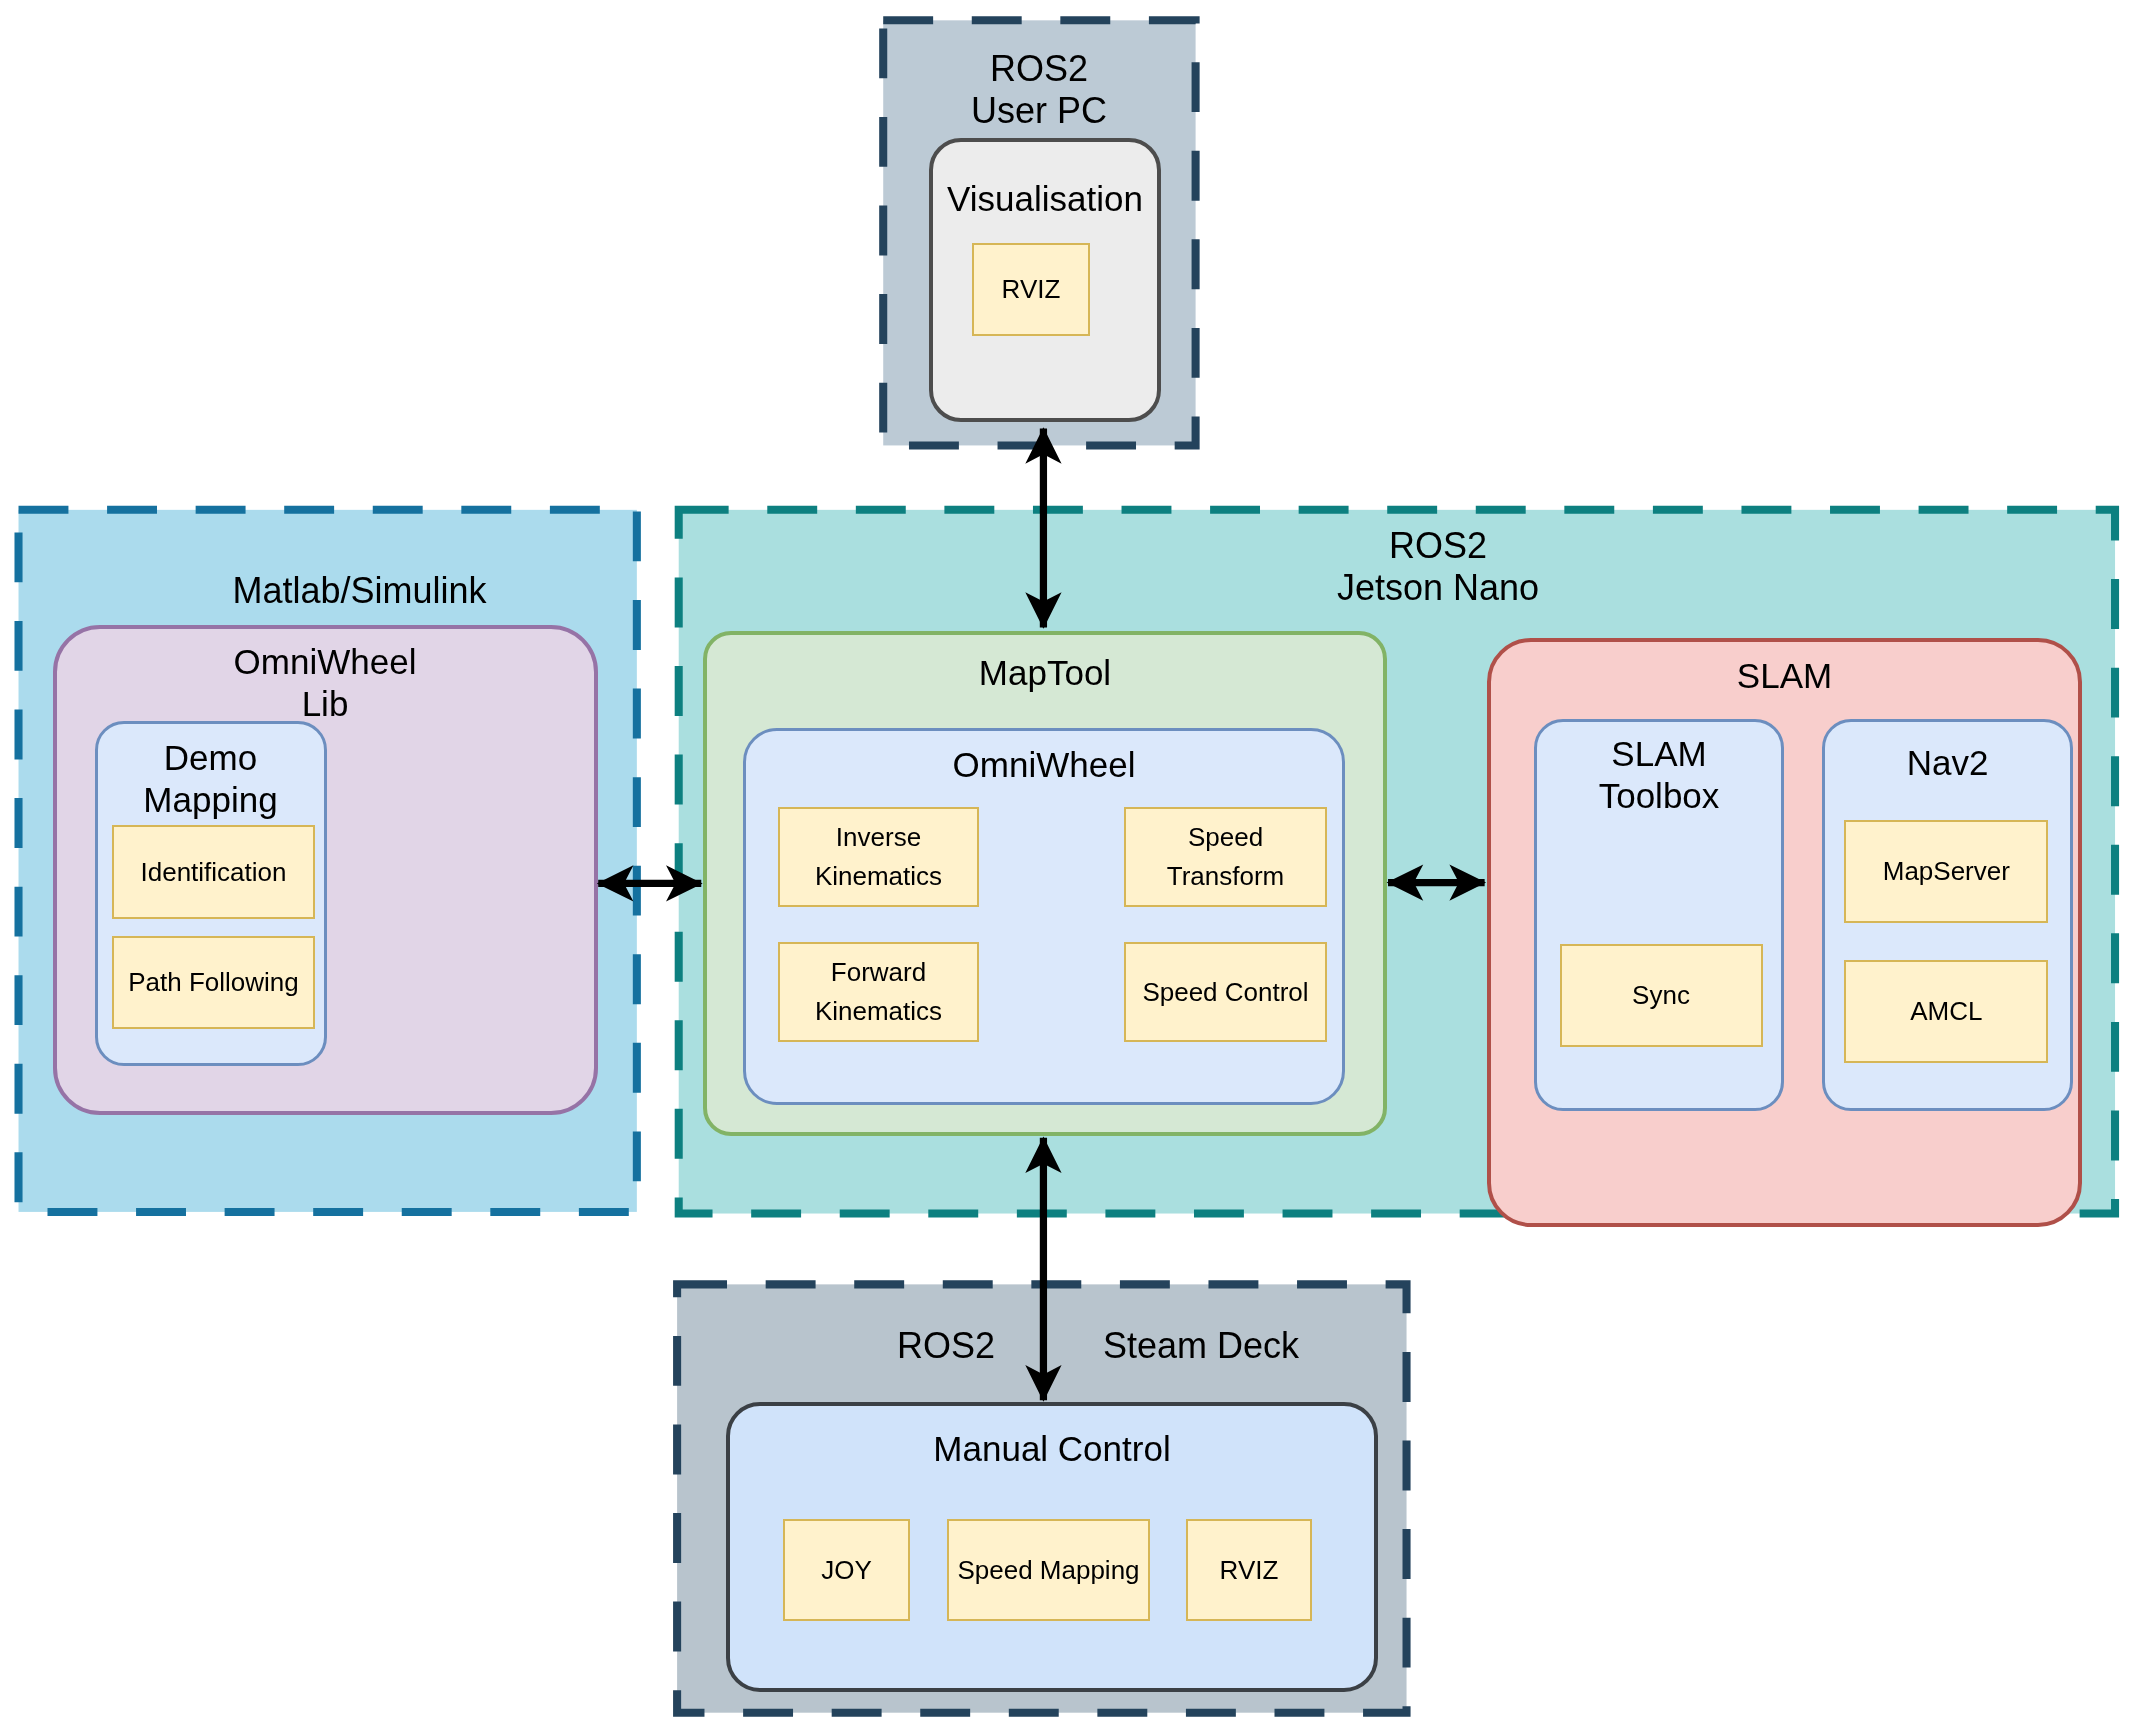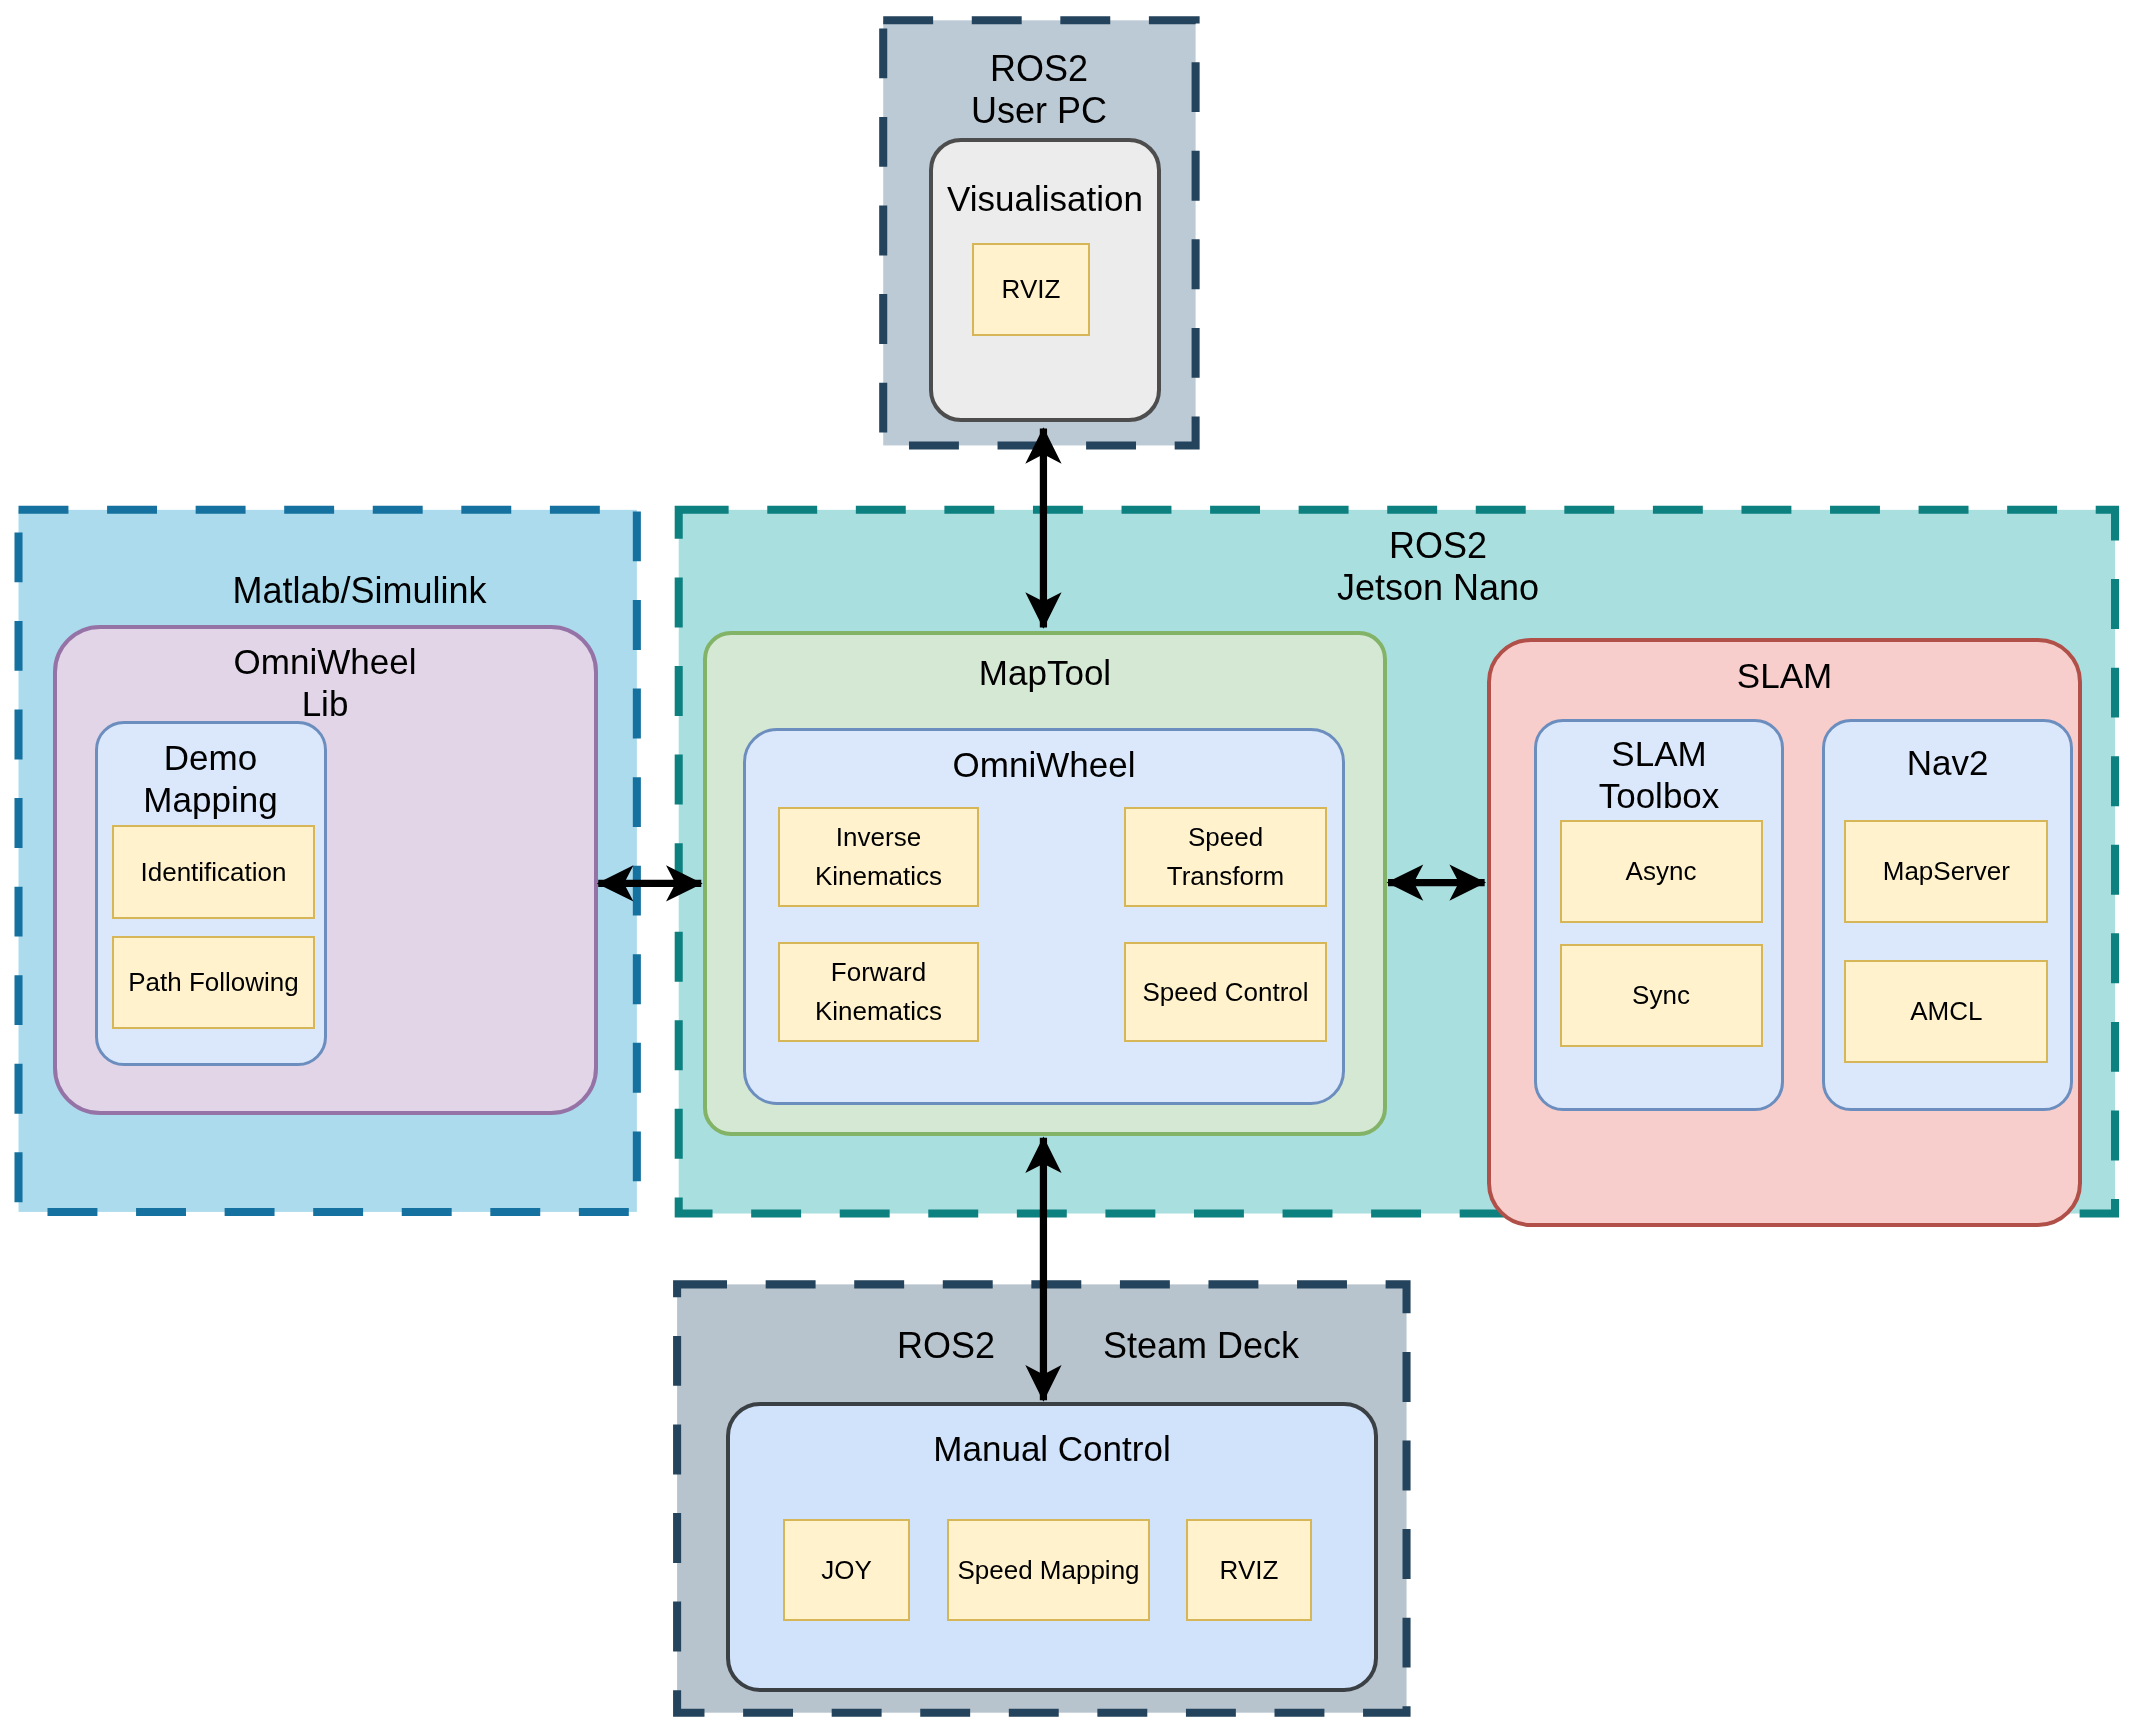--- a/index.html
+++ b/index.html
@@ -134,21 +134,20 @@
         <div class="module mod-speed-control">Speed Control</div>
       </div>
     </div>
     <div class="node slam">
       <div class="title">SLAM</div>
       <div class="node bluenode slam-toolbox">
         <div class="title">
           <span>SLAM</span>
           <span>Toolbox</span>
         </div>
-        <div class="module mod-async">Async</div>
         <div class="module mod-sync">Sync</div>
       </div>
       <div class="node bluenode nav2">
         <div class="title">Nav2</div>
         <div class="module mod-mapserver">MapServer</div>
         <div class="module mod-amcl">AMCL</div>
       </div>
     </div>
   </div>
 

